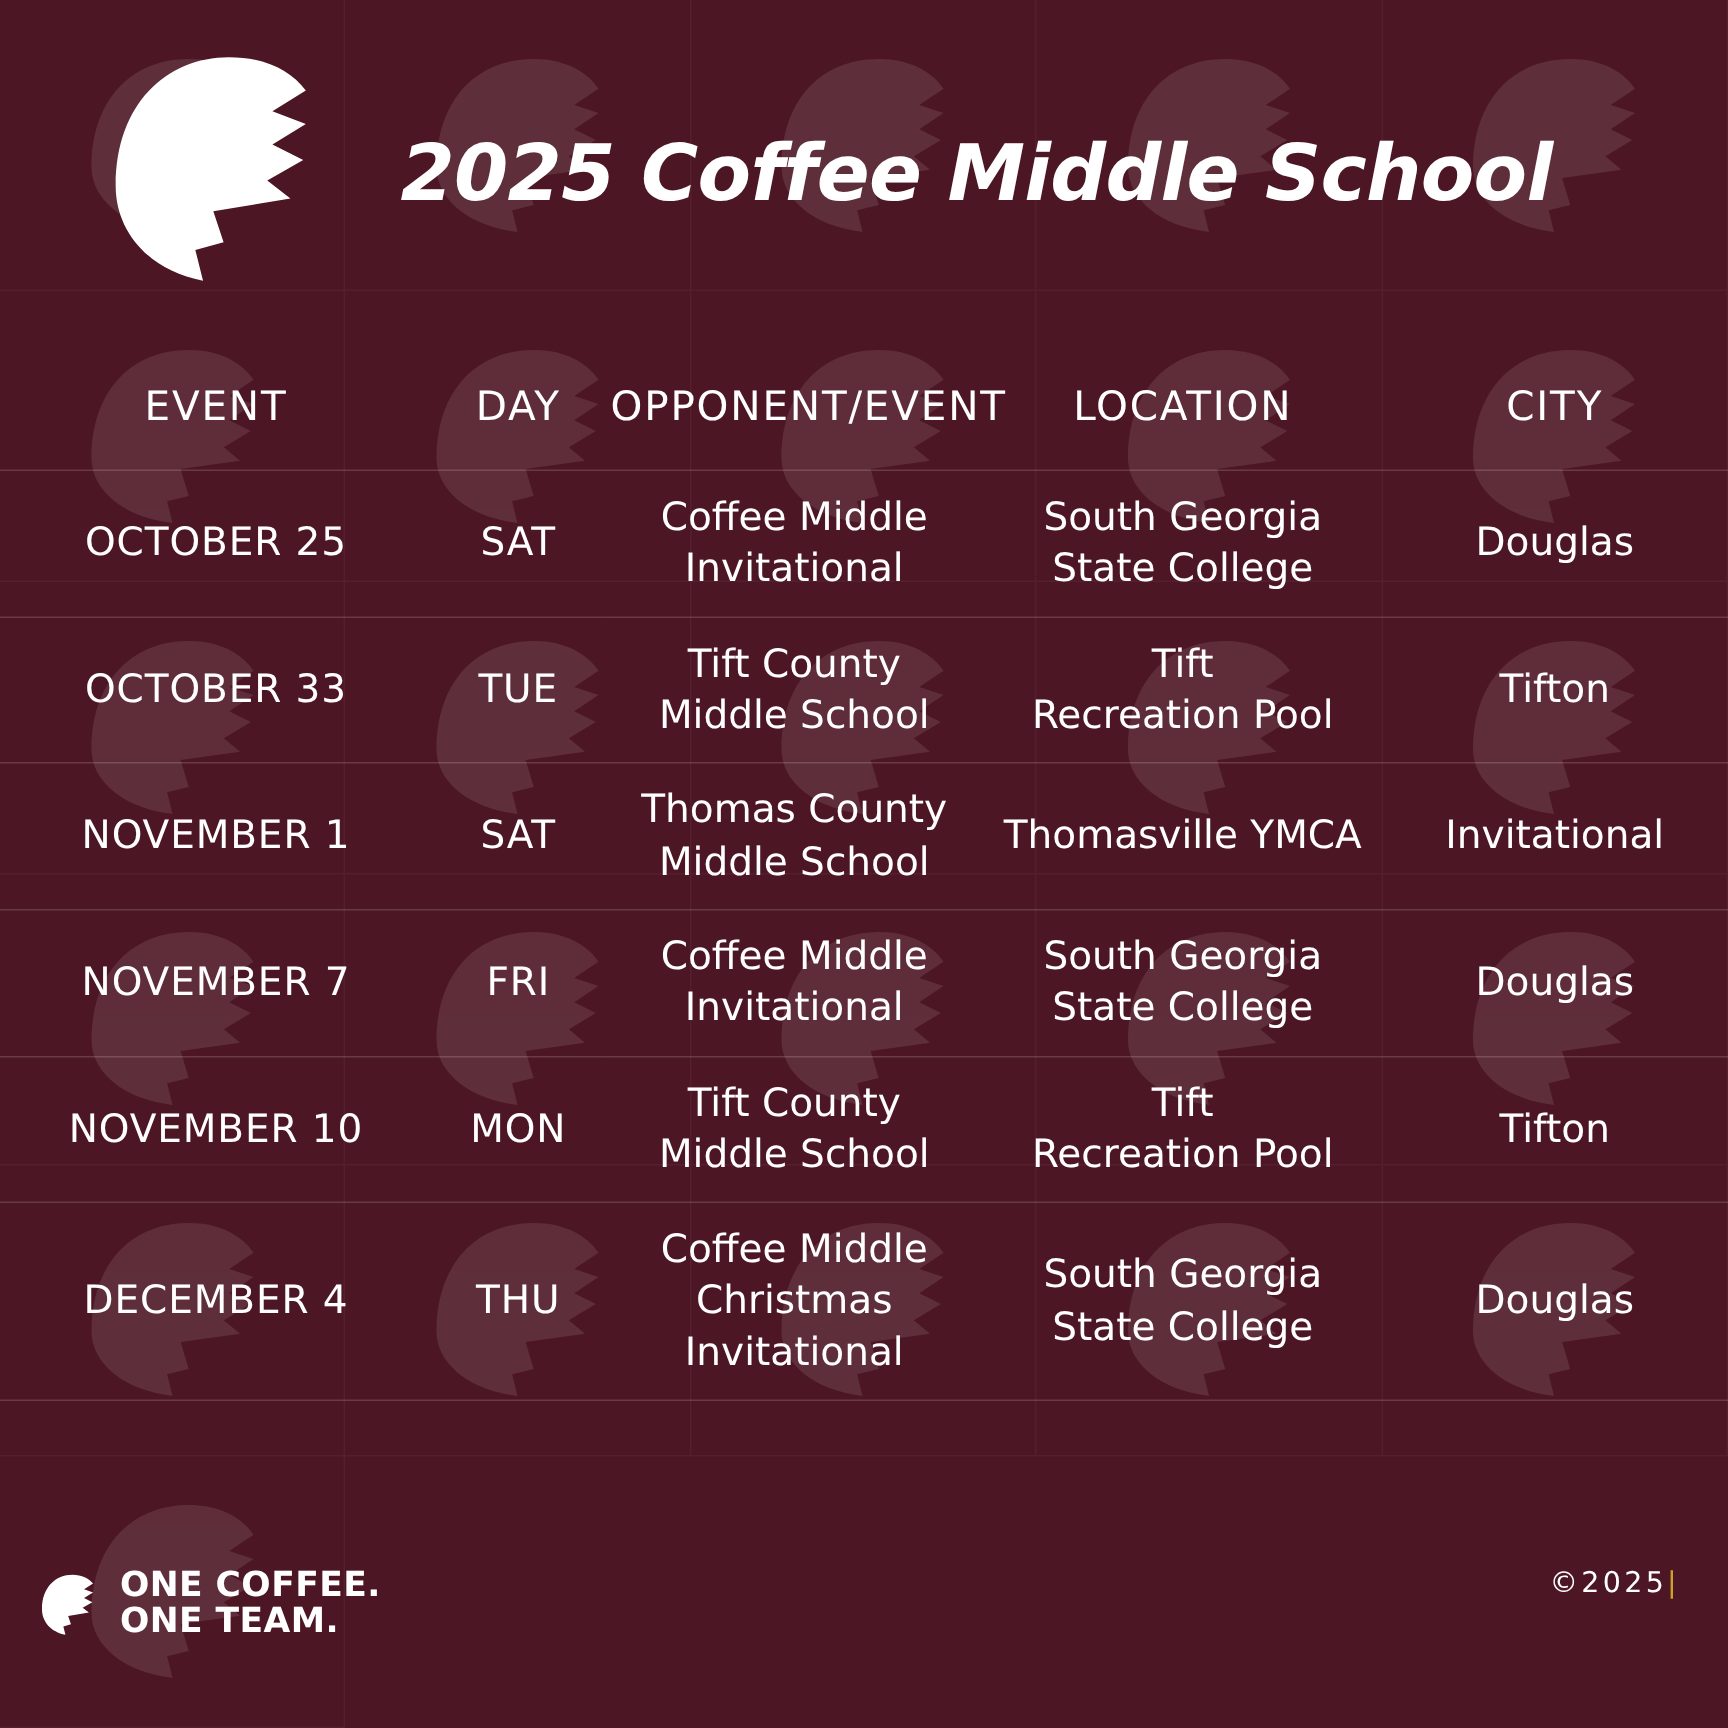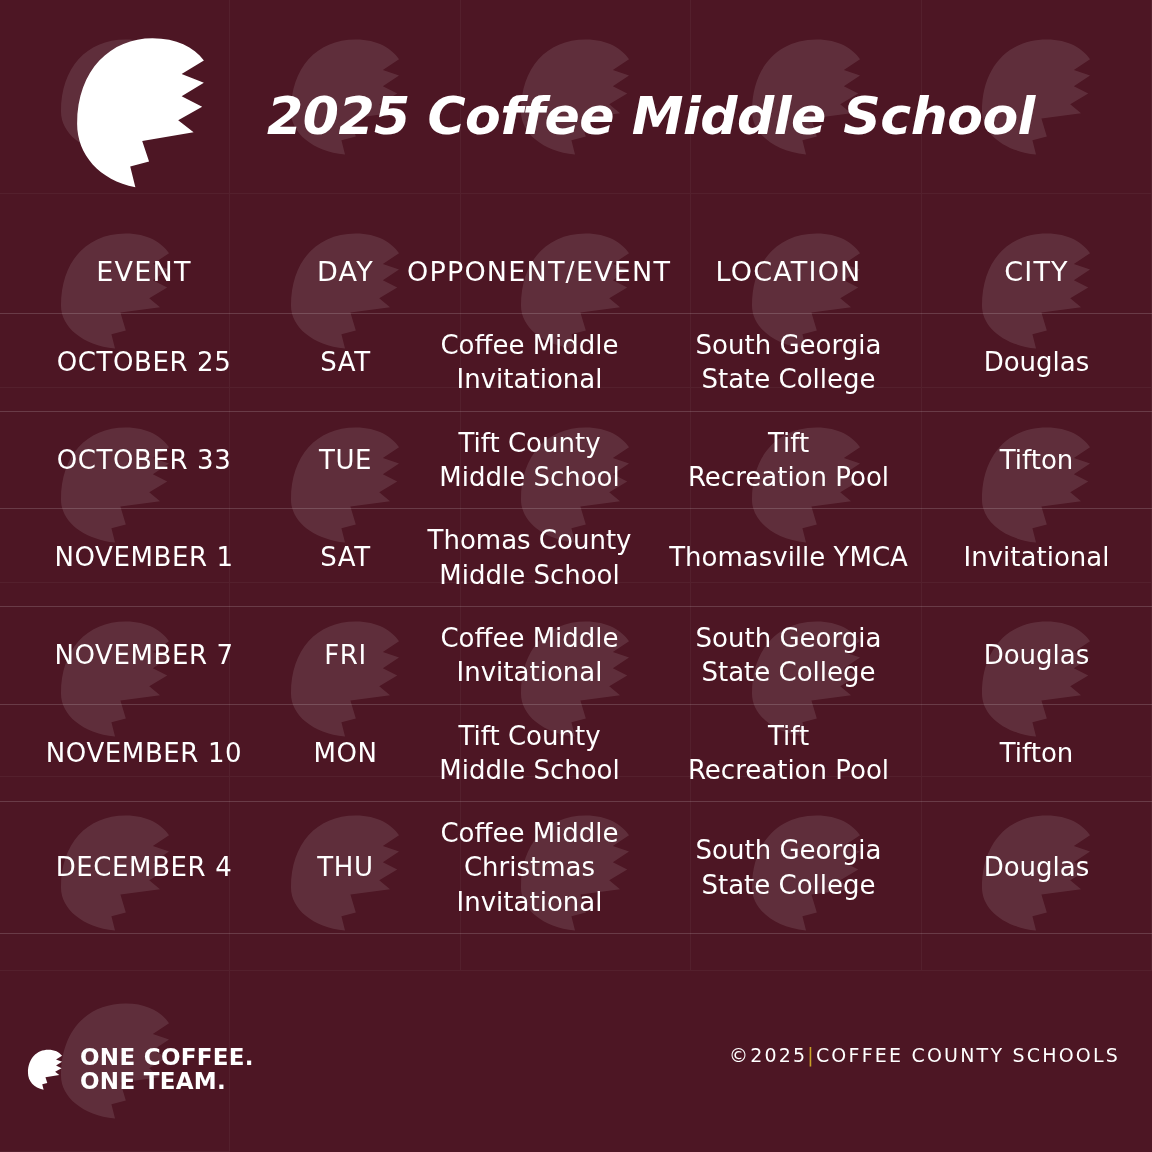--- a/index.html
+++ b/index.html
@@ -412,17 +412,16 @@
         </svg>
       </div>
       <div class="footer-text">
         <div>ONE COFFEE.</div>
         <div>ONE TEAM.</div>
       </div>
     </div>
     <div class="footer-right">
       <span>©2025</span>
       <span class="sep">|</span>
-      <span>COFFEE COUNTY SCHOOLS</span>
     </div>
   </div>
 
 </div>
 
 </body></html>

